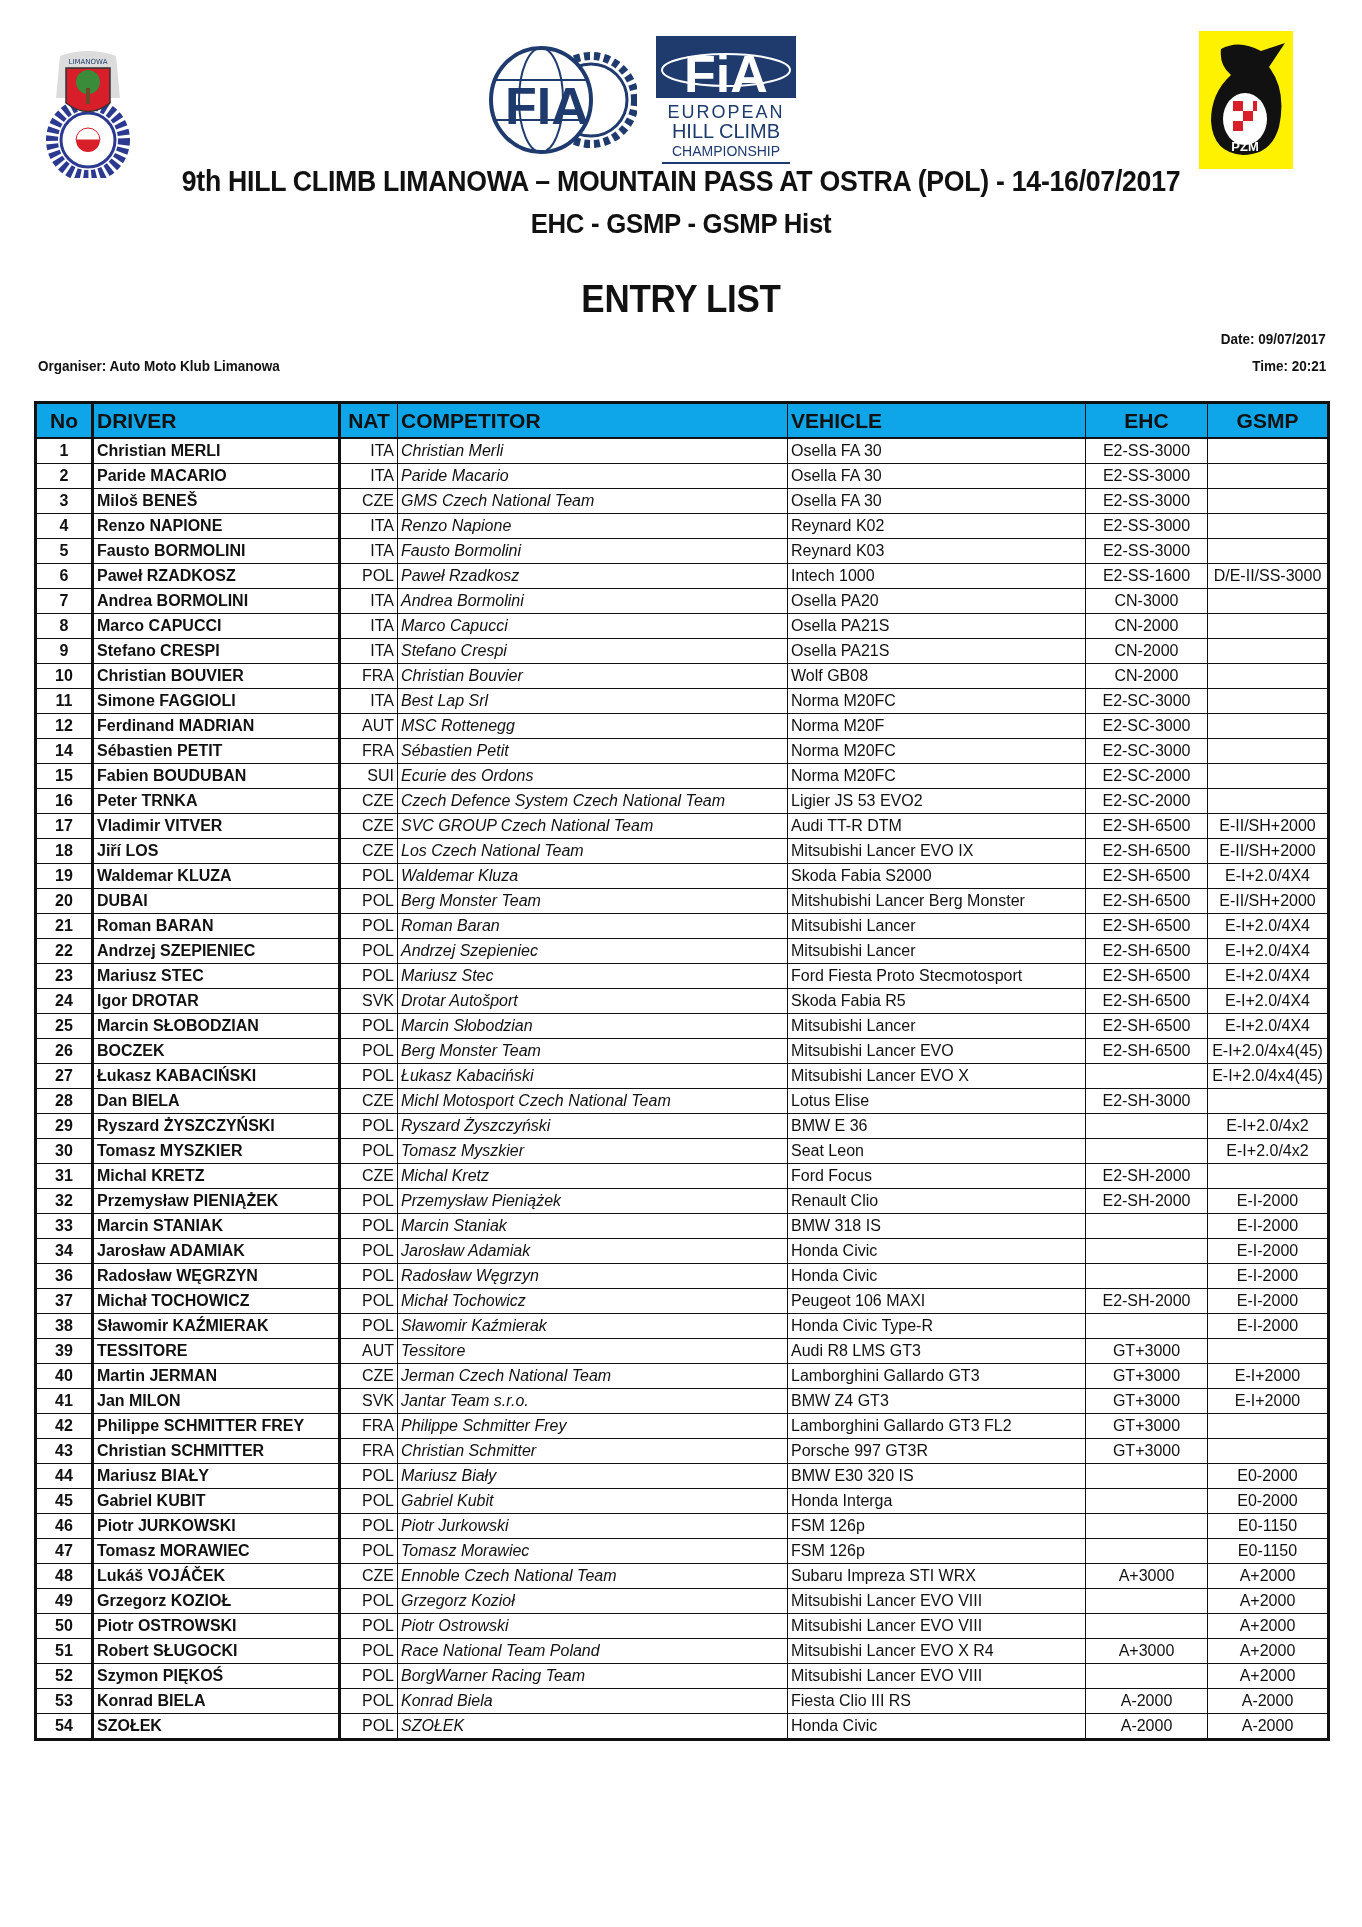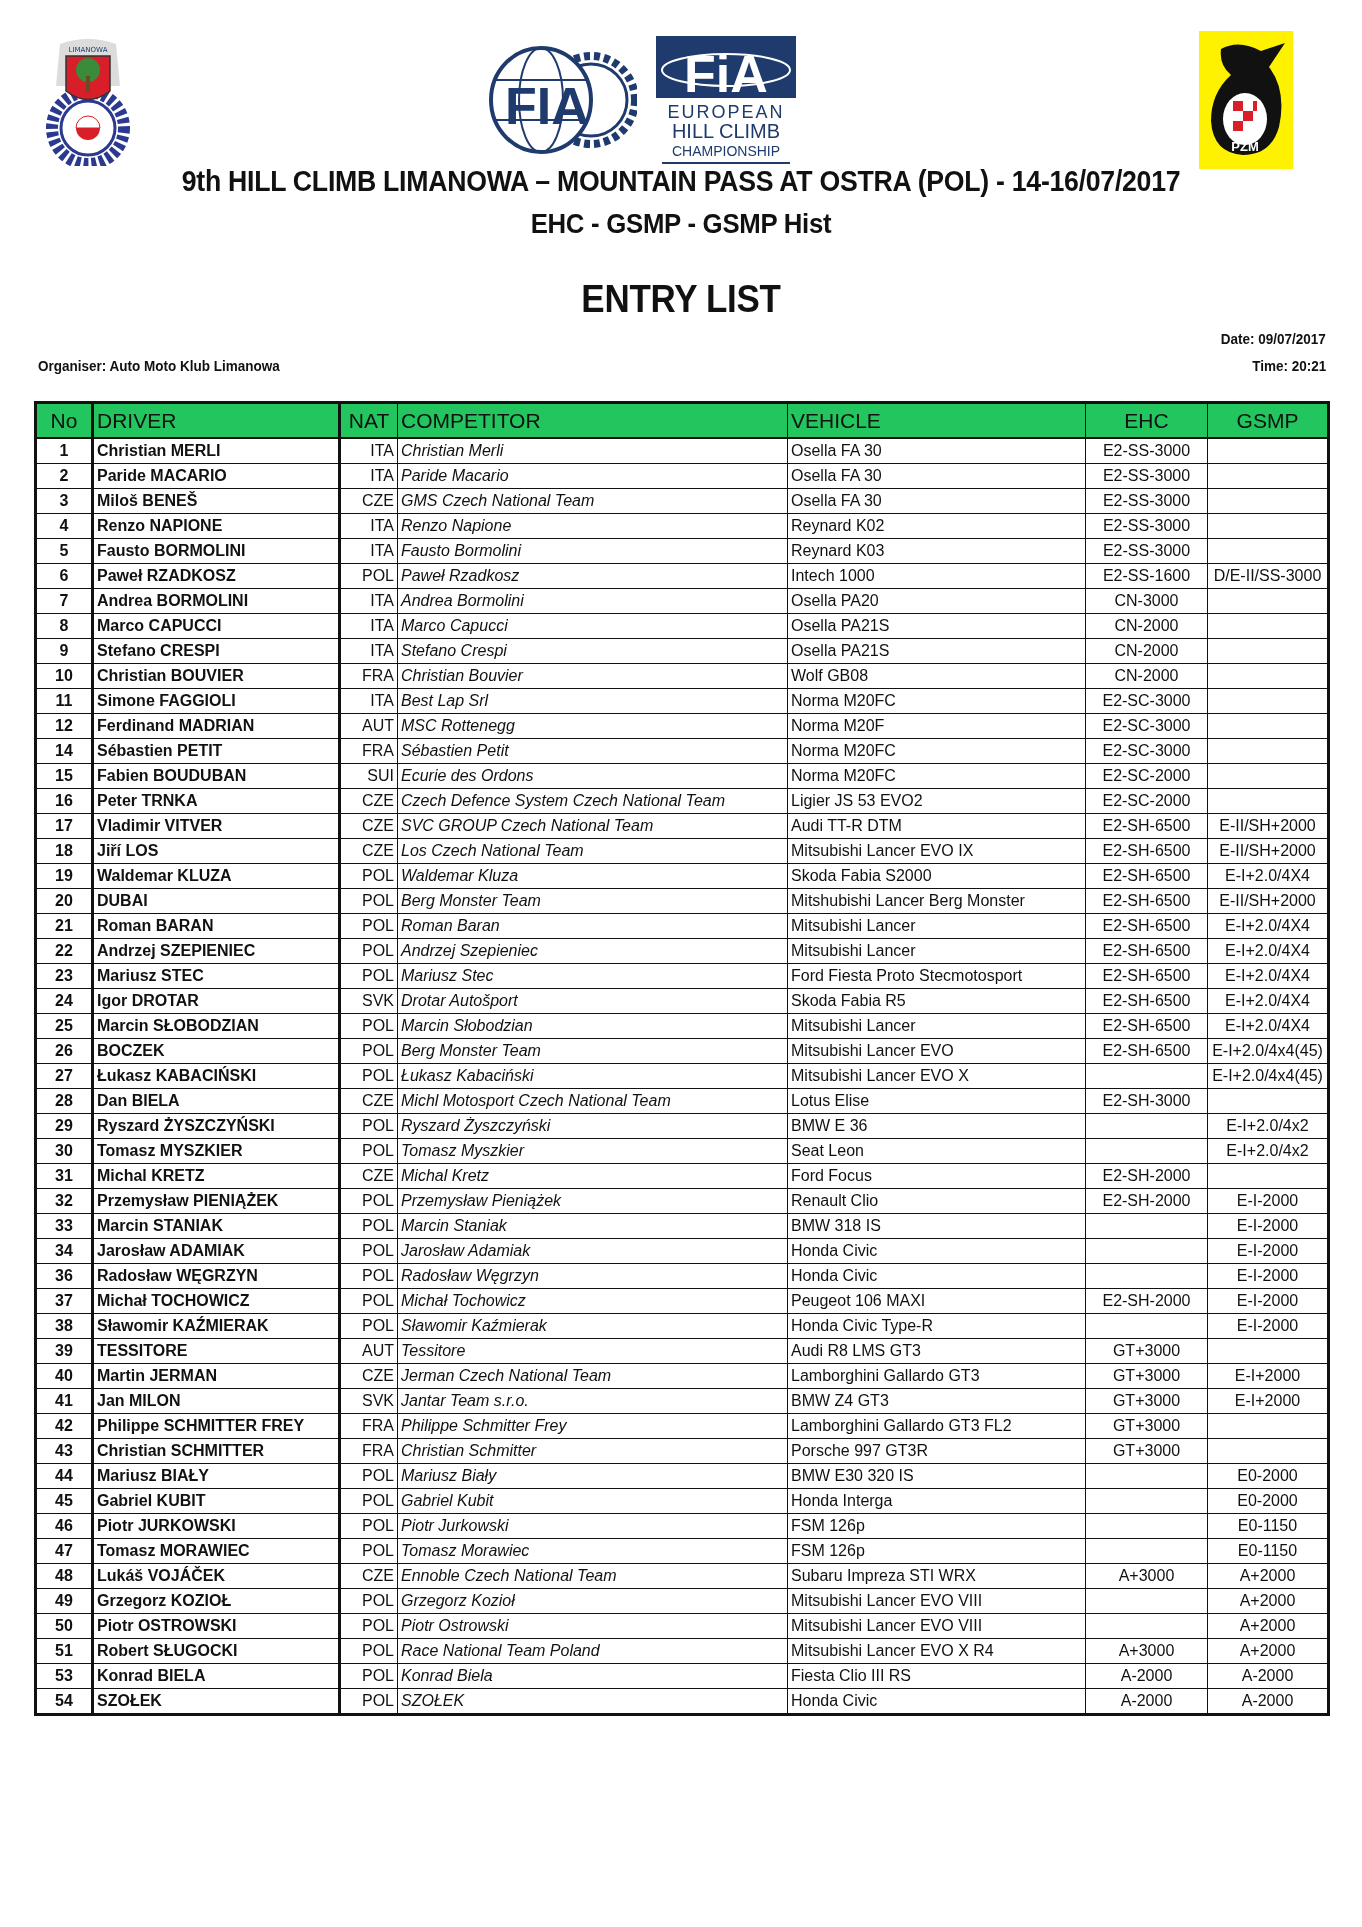--- a/index.html
+++ b/index.html
@@ -1,41 +1,41 @@
 <!DOCTYPE html>
 <html><head>
 <meta charset="utf-8">
 <style>
   html, body { margin: 0; padding: 0; background: #ffffff; }
   body { width: 1362px; height: 1927px; position: relative; overflow: hidden;
          font-family: "Liberation Sans", "DejaVu Sans", sans-serif; color: #111; }
 
   .logo { position: absolute; }
-  #logo-amk { left: 38px; top: 36px; width: 100px; height: 130px; }
+  #logo-amk { left: 38px; top: 48px; width: 100px; height: 130px; }
   #logo-fia { left: 487px; top: 44px; width: 150px; height: 112px; }
   #logo-ehc { left: 652px; top: 32px; width: 148px; height: 134px; }
   #logo-pzm { left: 1199px; top: 31px; width: 94px; height: 174px; }
 
   .title { position: absolute; left: 0; width: 1362px; text-align: center; font-weight: bold;
            font-family: "Liberation Sans", sans-serif; letter-spacing: -0.3px; }
   #event-title { top: 165px; font-size: 29px; transform: scaleX(0.92); }
   #event-subtitle { top: 208px; font-size: 28px; transform: scaleX(0.92); }
   #doc-title { top: 278px; font-size: 38px; transform: scaleX(0.92); }
 
   .meta { position: absolute; font-size: 15px; font-weight: bold; transform-origin: right center; }
   #organiser { left: 38px; top: 357px; transform-origin: left center; transform: scaleX(0.9); }
   #date-line { right: 36px; top: 330px; transform: scaleX(0.9); }
   #time-line { right: 36px; top: 357px; transform: scaleX(0.9); }
 
   table.entries { position: absolute; left: 34px; top: 401px; width: 1293px;
                   border-collapse: collapse; table-layout: fixed;
                   border: 3px solid #111; font-size: 16px; }
   table.entries th, table.entries td { border: 1px solid #111; padding: 0 3px; white-space: nowrap;
                   overflow: hidden; line-height: 24px; height: 24px; }
-  table.entries thead th { background: #22c55e; font-size: 21px; font-weight: normal; height: 33px; line-height: 33px;
+  table.entries thead th { background: #0ea5e9; font-size: 21px; font-weight: bold; height: 33px; line-height: 33px;
                   border-bottom: 2px solid #111; text-align: left; }
   table.entries thead th.c-no, table.entries thead th.c-nat,
   table.entries thead th.c-ehc, table.entries thead th.c-gsmp { text-align: center; }
   td.c-no { text-align: center; font-weight: bold; }
   td.c-driver { font-weight: bold; }
   td.c-nat { text-align: right; }
   td.c-comp { font-style: italic; }
   td.c-ehc, td.c-gsmp { text-align: center; }
   .thick-l { border-left: 3px solid #111 !important; }
   col.w-no { width: 57px; } col.w-driver { width: 247px; } col.w-nat { width: 58px; }
@@ -560,20 +560,29 @@
       <tr>
         <td class="c-no">51</td>
         <td class="c-driver thick-l">Robert SŁUGOCKI</td>
         <td class="c-nat thick-l">POL</td>
         <td class="c-comp">Race National Team Poland</td>
         <td class="c-veh">Mitsubishi Lancer EVO X R4</td>
         <td class="c-ehc">A+3000</td>
         <td class="c-gsmp">A+2000</td>
       </tr>
       <tr>
+        <td class="c-no">52</td>
+        <td class="c-driver thick-l">Szymon PIĘKOŚ</td>
+        <td class="c-nat thick-l">POL</td>
+        <td class="c-comp">BorgWarner Racing Team</td>
+        <td class="c-veh">Mitsubishi Lancer EVO VIII</td>
+        <td class="c-ehc"></td>
+        <td class="c-gsmp">A+2000</td>
+      </tr>
+      <tr>
         <td class="c-no">53</td>
         <td class="c-driver thick-l">Konrad BIELA</td>
         <td class="c-nat thick-l">POL</td>
         <td class="c-comp">Konrad Biela</td>
         <td class="c-veh">Fiesta Clio III RS</td>
         <td class="c-ehc">A-2000</td>
         <td class="c-gsmp">A-2000</td>
       </tr>
       <tr>
         <td class="c-no">54</td>

